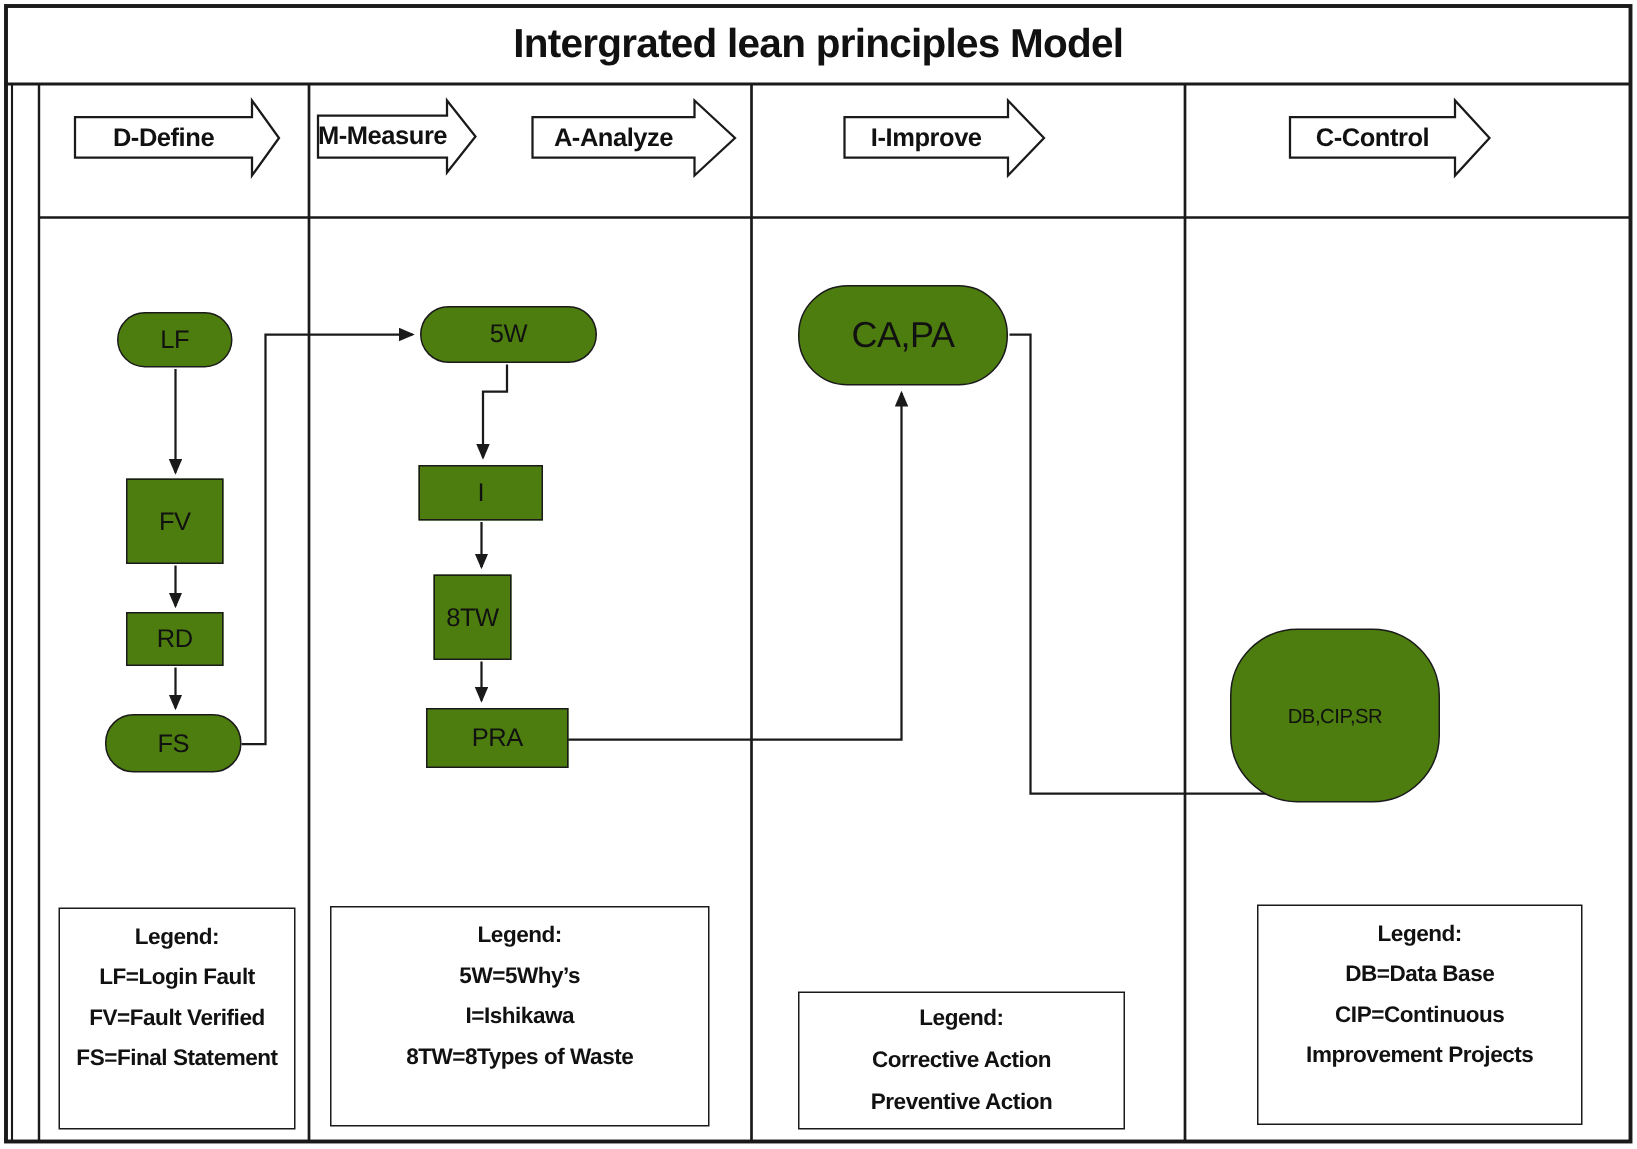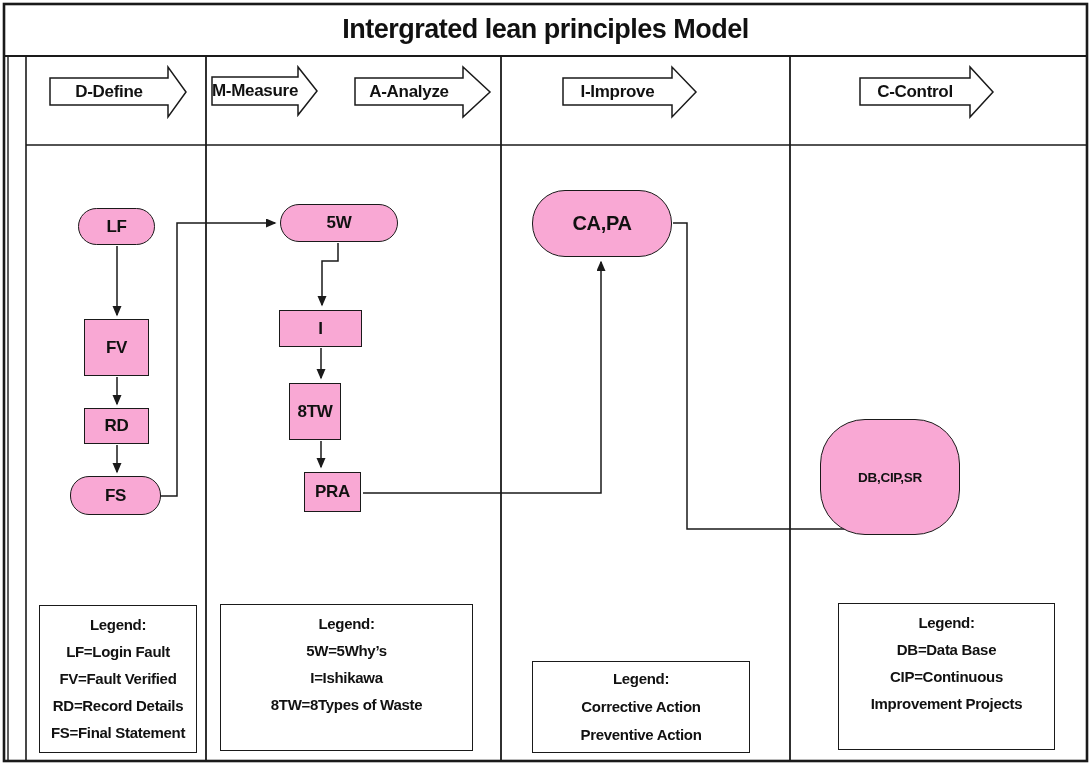--- a/index.html
+++ b/index.html
@@ -15,22 +15,22 @@
     display:flex;align-items:center;justify-content:center;
     font-size:27px;font-weight:bold;letter-spacing:-0.5px;
   }
   .banner-label{
     display:flex;align-items:center;justify-content:center;
     font-size:17px;font-weight:bold;white-space:nowrap;letter-spacing:-0.3px;
     height:28px;
   }
   .node{
     display:flex;align-items:center;justify-content:center;
-    background:#f9a8d4;border:1.5px solid #1a1a1a;box-sizing:border-box;
-    font-size:17px;font-weight:bold;letter-spacing:-0.3px;
+    background:#4d7c0f;border:1.5px solid #1a1a1a;box-sizing:border-box;
+    font-size:17px;font-weight:normal;letter-spacing:-0.3px;
   }
   .pill{border-radius:19px;}
   .legend{
     background:#fff;border:1.5px solid #1a1a1a;box-sizing:border-box;
     text-align:center;font-size:15px;font-weight:bold;line-height:27px;
     letter-spacing:-0.3px;padding-top:5px;
   }
 </style>
 </head>
 <body>
@@ -82,31 +82,30 @@
   <div class="abs banner-label" style="left:860px;top:78px;width:110px;">C-Control</div>
 
   <div class="abs node pill" style="left:78px;top:208px;width:77px;height:37px;">LF</div>
   <div class="abs node" style="left:84px;top:319px;width:65px;height:57px;">FV</div>
   <div class="abs node" style="left:84px;top:408px;width:65px;height:36px;">RD</div>
   <div class="abs node pill" style="left:70px;top:476px;width:91px;height:39px;">FS</div>
 
   <div class="abs node pill" style="left:280px;top:204px;width:118px;height:38px;">5W</div>
   <div class="abs node" style="left:279px;top:310px;width:83px;height:37px;">I</div>
   <div class="abs node" style="left:289px;top:383px;width:52px;height:57px;text-align:center;">8TW</div>
-  <div class="abs node" style="left:304px;top:472px;width:57px;height:40px;">PRA</div>
+  <div class="abs node" style="left:284px;top:472px;width:95px;height:40px;">PRA</div>
 
-  <div class="abs node pill" style="left:532px;top:190px;width:140px;height:67px;border-radius:33px;font-size:20px;">CA,PA</div>
+  <div class="abs node pill" style="left:532px;top:190px;width:140px;height:67px;border-radius:33px;font-size:24px;">CA,PA</div>
 
   <div class="abs node pill" style="left:820px;top:419px;width:140px;height:116px;border-radius:45px;font-size:13.5px;">DB,CIP,SR</div>
 
   <div class="abs legend" style="left:39px;top:605px;width:158px;height:148px;">
     <div>Legend:</div>
     <div>LF=Login Fault</div>
     <div>FV=Fault Verified</div>
-    <div>RD=Record Details</div>
     <div>FS=Final Statement</div>
   </div>
 
   <div class="abs legend" style="left:220px;top:604px;width:253px;height:147px;">
     <div>Legend:</div>
     <div>5W=5Why’s</div>
     <div>I=Ishikawa</div>
     <div>8TW=8Types of Waste</div>
   </div>
 

